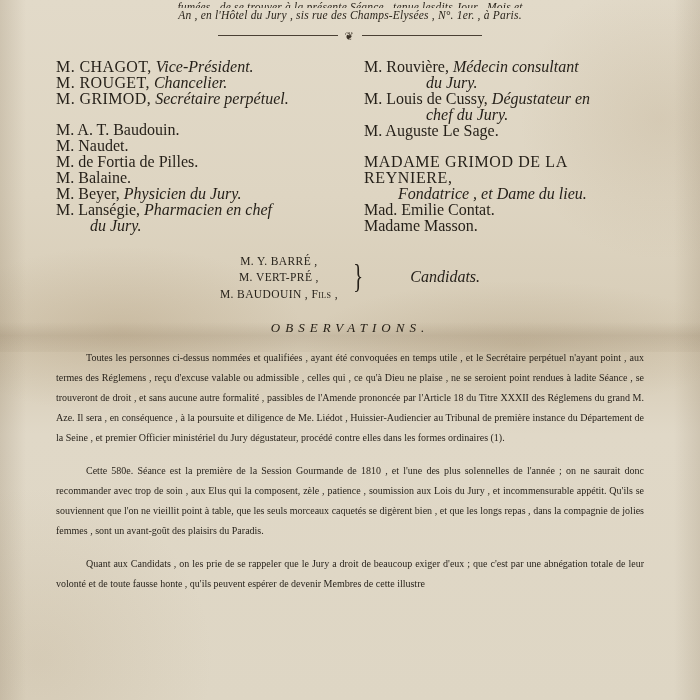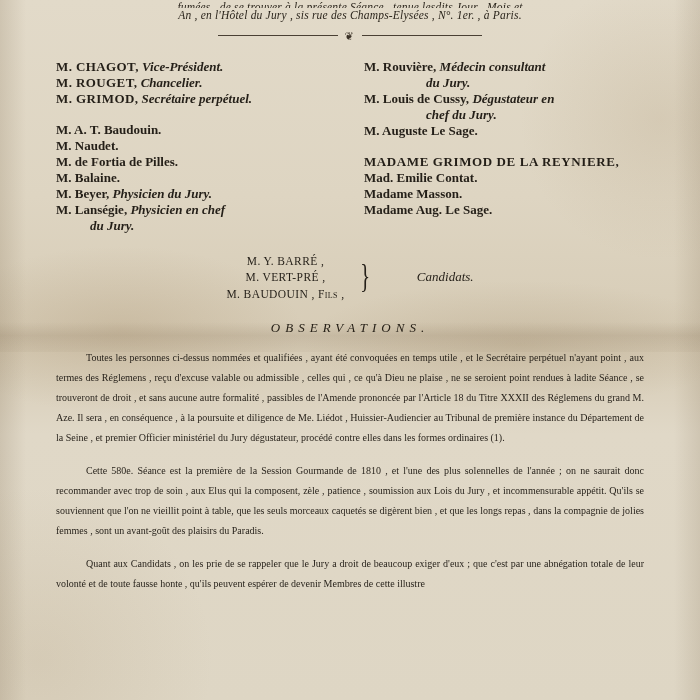--- a/index.html
+++ b/index.html
@@ -73,23 +73,22 @@
     height: 1px;
     background: #4a4034;
     vertical-align: 4px;
     margin: 0 6px;
   }
 
   
   .cols {
     display: flex;
     gap: 0px;
-    font-size: 13px;
+    font-size: 16px;
     line-height: 16px;
-    font-weight: bold;
   }
   .col {
     width: 50%;
     box-sizing: border-box;
   }
   .col.right { padding-left: 14px; }
 
   .grp { margin-bottom: 15px; }
 
   .entry { white-space: normal; }
@@ -113,21 +112,21 @@
   .cands .brace {
     font-size: 34px;
     line-height: 46px;
     margin: 0 8px 0 12px;
     font-family: "Liberation Serif", serif;
     transform: scaleX(0.6);
   }
   .cands .lab {
     font-style: italic;
     align-self: center;
-    font-size: 13px;
+    font-size: 16px;
     margin-left: 36px;
   }
 
   
   .obs-title {
     text-align: center;
     font-size: 13px;
     letter-spacing: 5px;
     font-style: italic;
     margin: 18px 0 12px 0;
@@ -201,21 +200,21 @@
           </div>
           <div class="entry">
             <span>M. Balaine.</span>
           </div>
           <div class="entry">
             <span>M. Beyer,</span>
             <span class="it">Physicien du Jury.</span>
           </div>
           <div class="entry">
             <span>M. Lanségie,</span>
-            <span class="it">Physicien en chef</span>
+            <span class="it">Pharmacien en chef</span>
             <span class="it ind">du Jury.</span>
           </div>
         </div>
       </div>
 
       <div class="col right">
         <div class="grp">
           <div class="entry">
             <span>M. Rouvière,</span>
             <span class="it">Médecin consultant</span>
@@ -227,29 +226,27 @@
             <span class="it ind2">chef du Jury.</span>
           </div>
           <div class="entry">
             <span>M. Auguste Le Sage.</span>
           </div>
         </div>
 
         <div class="grp">
           <div class="entry">
             <span class="bigsc">MADAME GRIMOD DE LA REYNIERE,</span>
+            <span class="it ind">Fondatrice , et Dame du lieu.</span>
           </div>
           <div class="entry">
             <span>Mad. Emilie Contat.</span>
           </div>
           <div class="entry">
             <span>Madame Masson.</span>
-          </div>
-          <div class="entry">
-            <span>Madame Aug. Le Sage.</span>
           </div>
         </div>
       </div>
     </div>
 
     <div class="cands">
       <div class="names">
         <div class="sc">M. Y. BARRÉ ,</div>
         <div class="sc">M. VERT-PRÉ ,</div>
         <div class="sc">M. BAUDOUIN , Fils ,</div>

